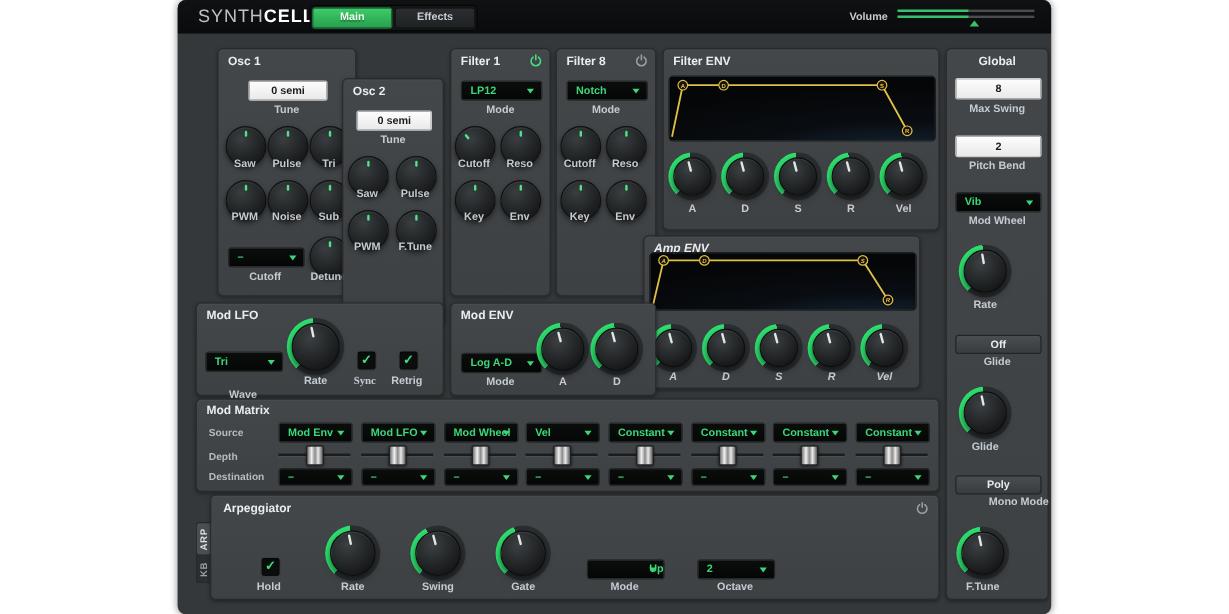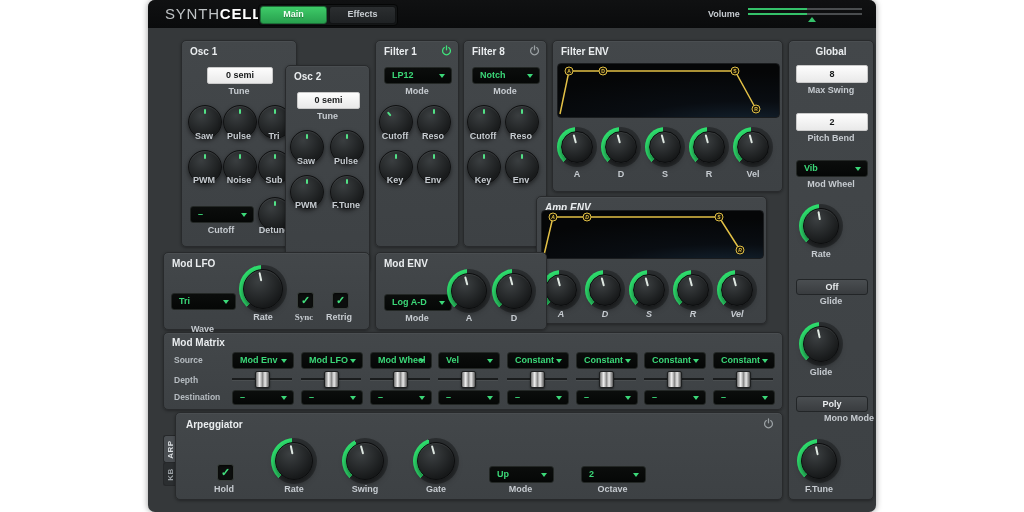--- a/index.html
+++ b/index.html
@@ -482,21 +482,21 @@
           <div class="cap"></div>
           <div class="ptr"></div>
         </div>
     <div class="lbl" style="left:169px;top:71px;width:40px;">Swing</div>
     <div class="kbig k46" style="left:237px;top:25px;--rot:-15deg;--arc:118deg;">
           <div class="ring"></div>
           <div class="cap"></div>
           <div class="ptr"></div>
         </div>
     <div class="lbl" style="left:240px;top:71px;width:40px;">Gate</div>
-    <div class="dd" style="left:313px;top:53px;width:63px;height:15px;">
+    <div class="dd" style="left:313px;top:53px;width:63px;height:15px;text-align:right;">
       <span class="dd-val">Up</span>
           <span class="dd-arrow"></span>
     </div>
     <div class="lbl" style="left:313px;top:71px;width:63px;">Mode</div>
     <div class="dd" style="left:405px;top:53px;width:63px;height:15px;">
       <span class="dd-val">2</span>
           <span class="dd-arrow"></span>
     </div>
     <div class="lbl" style="left:405px;top:71px;width:63px;">Octave</div>
   </div>

